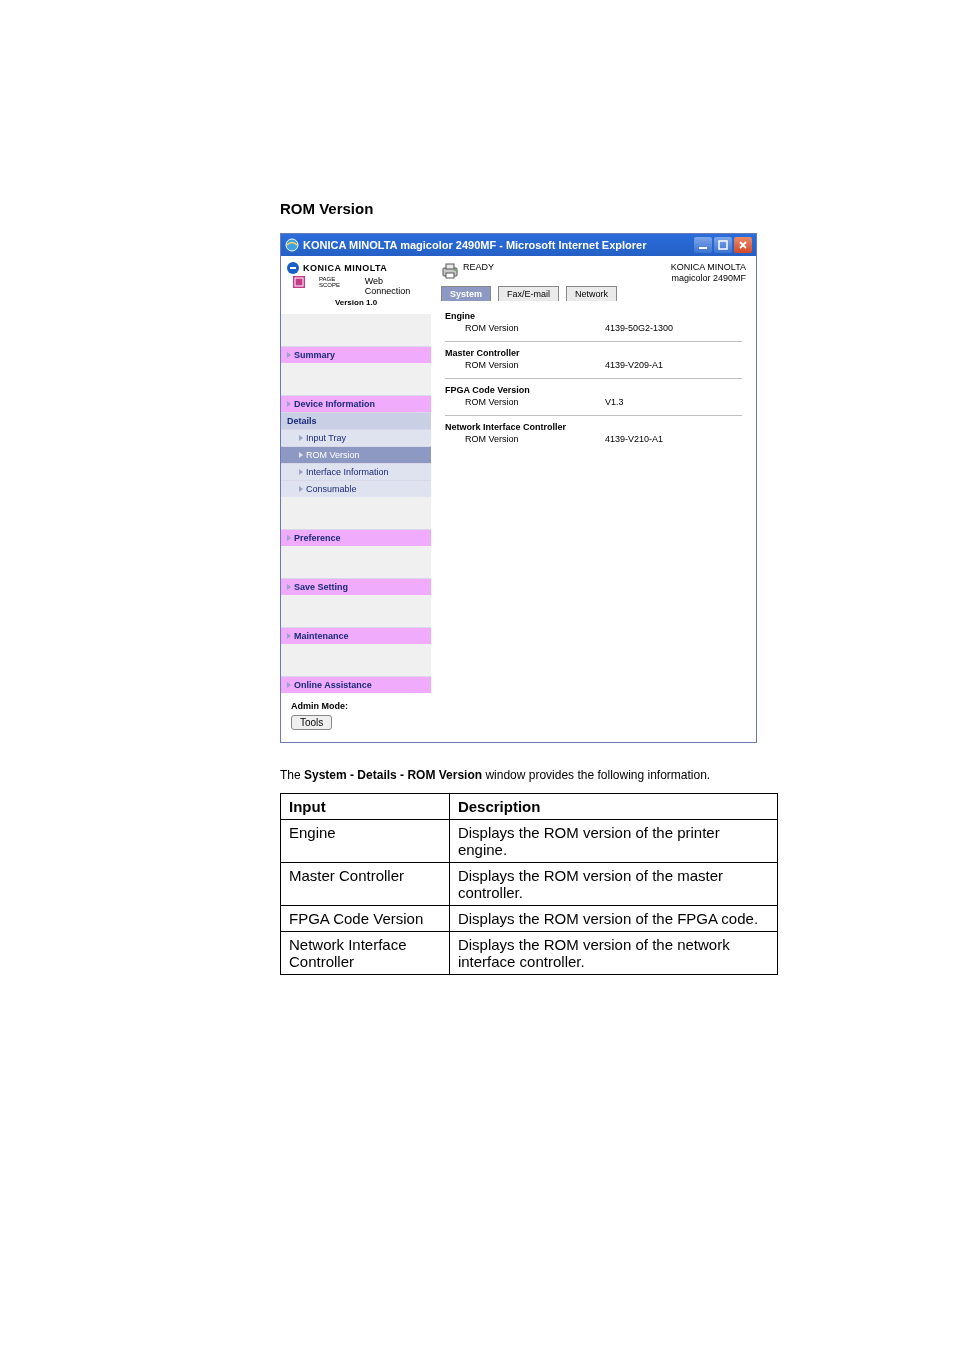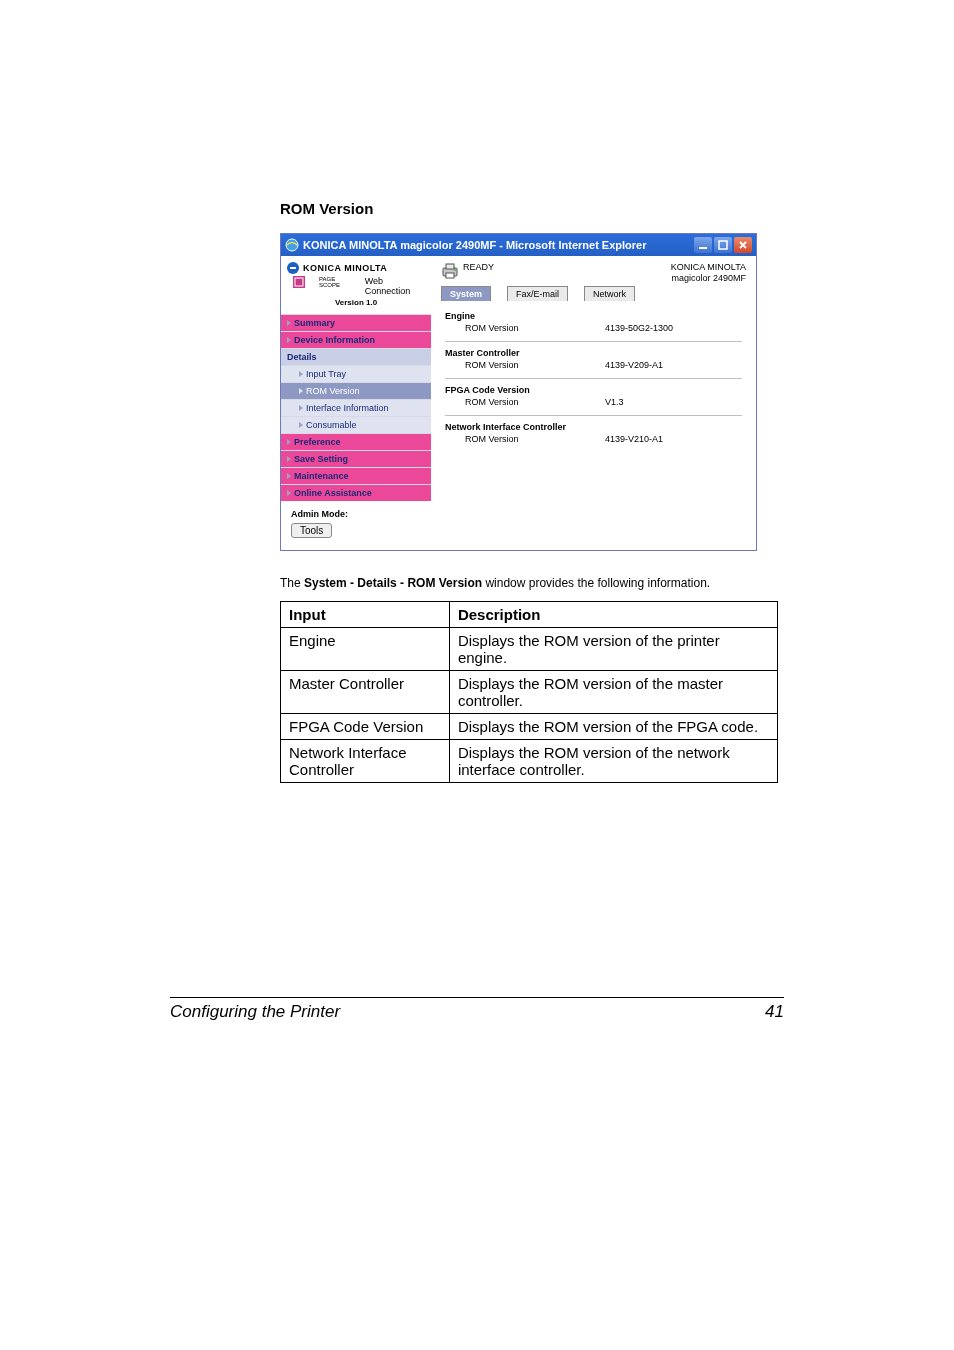--- a/index.html
+++ b/index.html
@@ -134,21 +134,21 @@
     display: flex;
     align-items: center;
     gap: 3px;
   }
   .navitem .tri, .navsub .tri {
     width: 0; height: 0;
     border-top: 3px solid transparent;
     border-bottom: 3px solid transparent;
     border-left: 4px solid #9aa4c8;
   }
-  .navitem { background: #ec4899; }
+  .navitem { background: #f0abfc; margin-top: 32px; }
   .navsub { background: #dfe3ef; padding-left: 18px; font-weight: normal; }
   .navheader {
     background: #c9cfe4;
     border-top: 1px solid #d8d8e8;
     padding: 3px 6px;
     color: #1a2a7a;
     font-weight: bold;
   }
   .navsel {
     background: #8d99c2;
@@ -175,21 +175,21 @@
   .statusrow {
     display: flex;
     align-items: flex-start;
     padding: 6px 10px 2px;
   }
   .statusleft { display: flex; gap: 6px; }
   .printer-icon { width: 16px; height: 16px; }
   .statusright { margin-left: auto; text-align: right; font-size: 9px; line-height: 1.2; }
   .tabs {
     display: flex;
-    gap: 16px;
+    gap: 7px;
     padding: 0 10px;
   }
   .tab {
     padding: 2px 8px;
     font-size: 9px;
     border: 1px solid #888;
     border-bottom: none;
     background: #eaeaea;
     cursor: default;
   }
@@ -461,18 +461,14 @@
       <td>FPGA Code Version</td>
       <td>Displays the ROM version of the FPGA code.</td>
     </tr>
     <tr>
       <td>Network Interface Controller</td>
       <td>Displays the ROM version of the network interface controller.</td>
     </tr>
   </tbody>
     </table>
 
-  <div class="footer">
-    <span>Configuring the Printer</span>
-    <span class="pageno">41</span>
-  </div>
 
 </div>
 
 </body></html>

